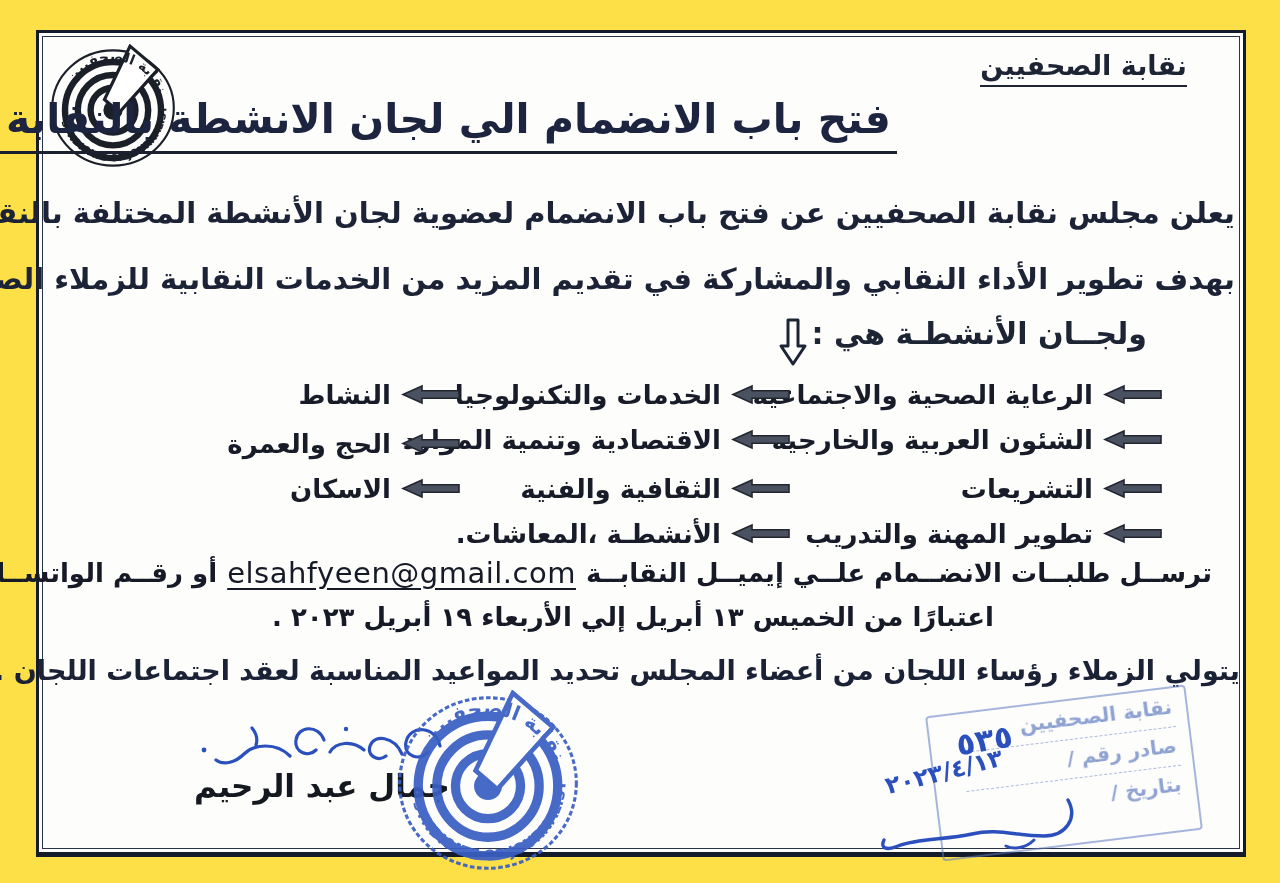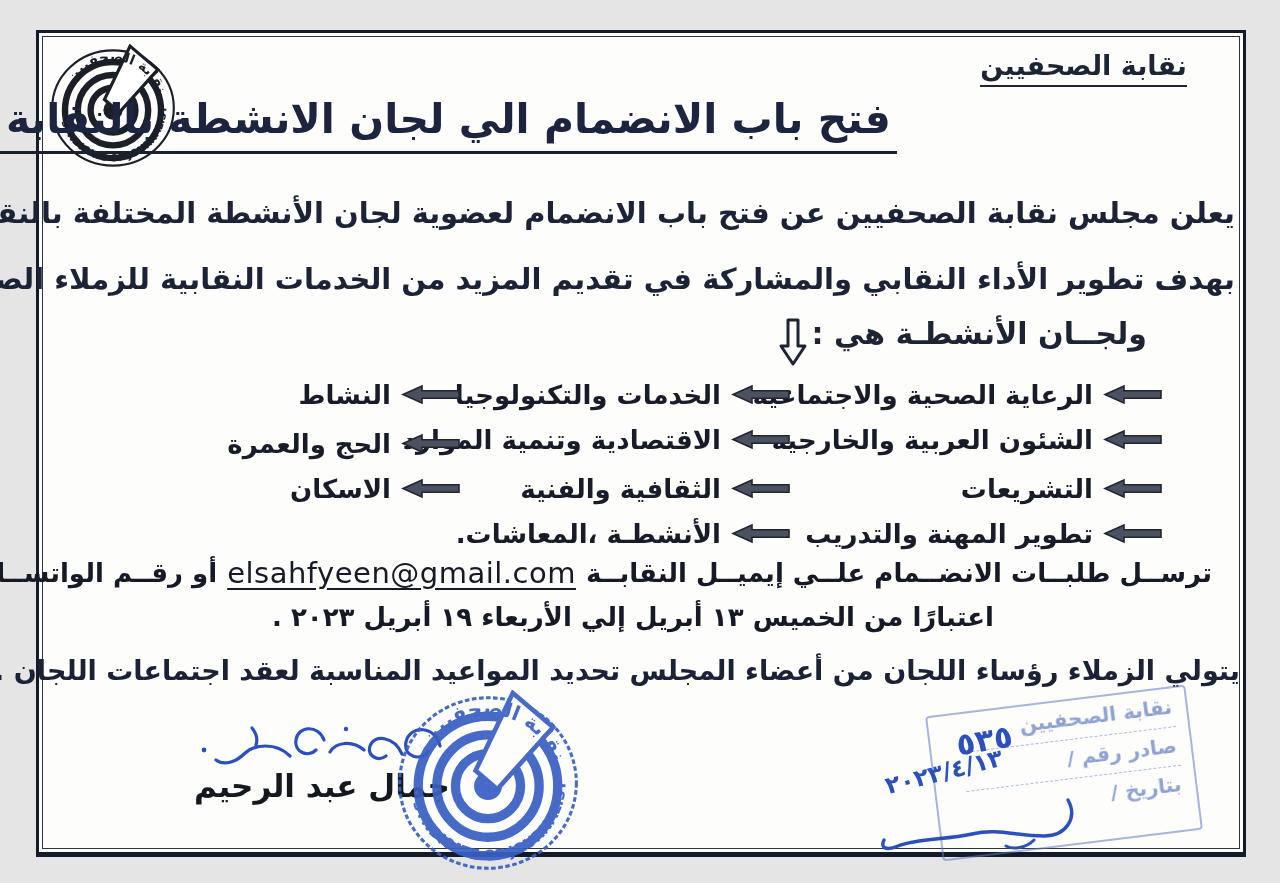--- a/index.html
+++ b/index.html
@@ -1,16 +1,16 @@
 <!DOCTYPE html>
 <html lang="ar"><head>
 <meta charset="utf-8">
 <style>
   html,body{margin:0;padding:0;background:#ffffff;width:1280px;height:883px;overflow:hidden;}
-  .page{position:relative;width:1280px;height:883px;background:#e5e5e5;
+  .page{position:relative;width:1280px;height:883px;background:#fde047;
         font-family:"DejaVu Sans",sans-serif;color:#1d2434;}
   .frame{position:absolute;left:36px;top:30px;right:34px;bottom:26px;
          border:3px solid #141b2b;border-bottom-width:5px;background:#fdfdfc;}
   .frame::after{content:"";position:absolute;inset:3px;border:1px solid #2a3246;pointer-events:none;}
 
   .org-name{position:absolute;top:50px;right:93px;font-size:27px;font-weight:bold;
             border-bottom:2.5px solid #1d2434;padding-bottom:4px;direction:rtl;}
 
   .logo-black{position:absolute;left:46px;top:44px;color:#1a1f28;}
   .doc-title{position:absolute;top:95px;left:0;width:100%;text-align:left;direction:rtl;}

